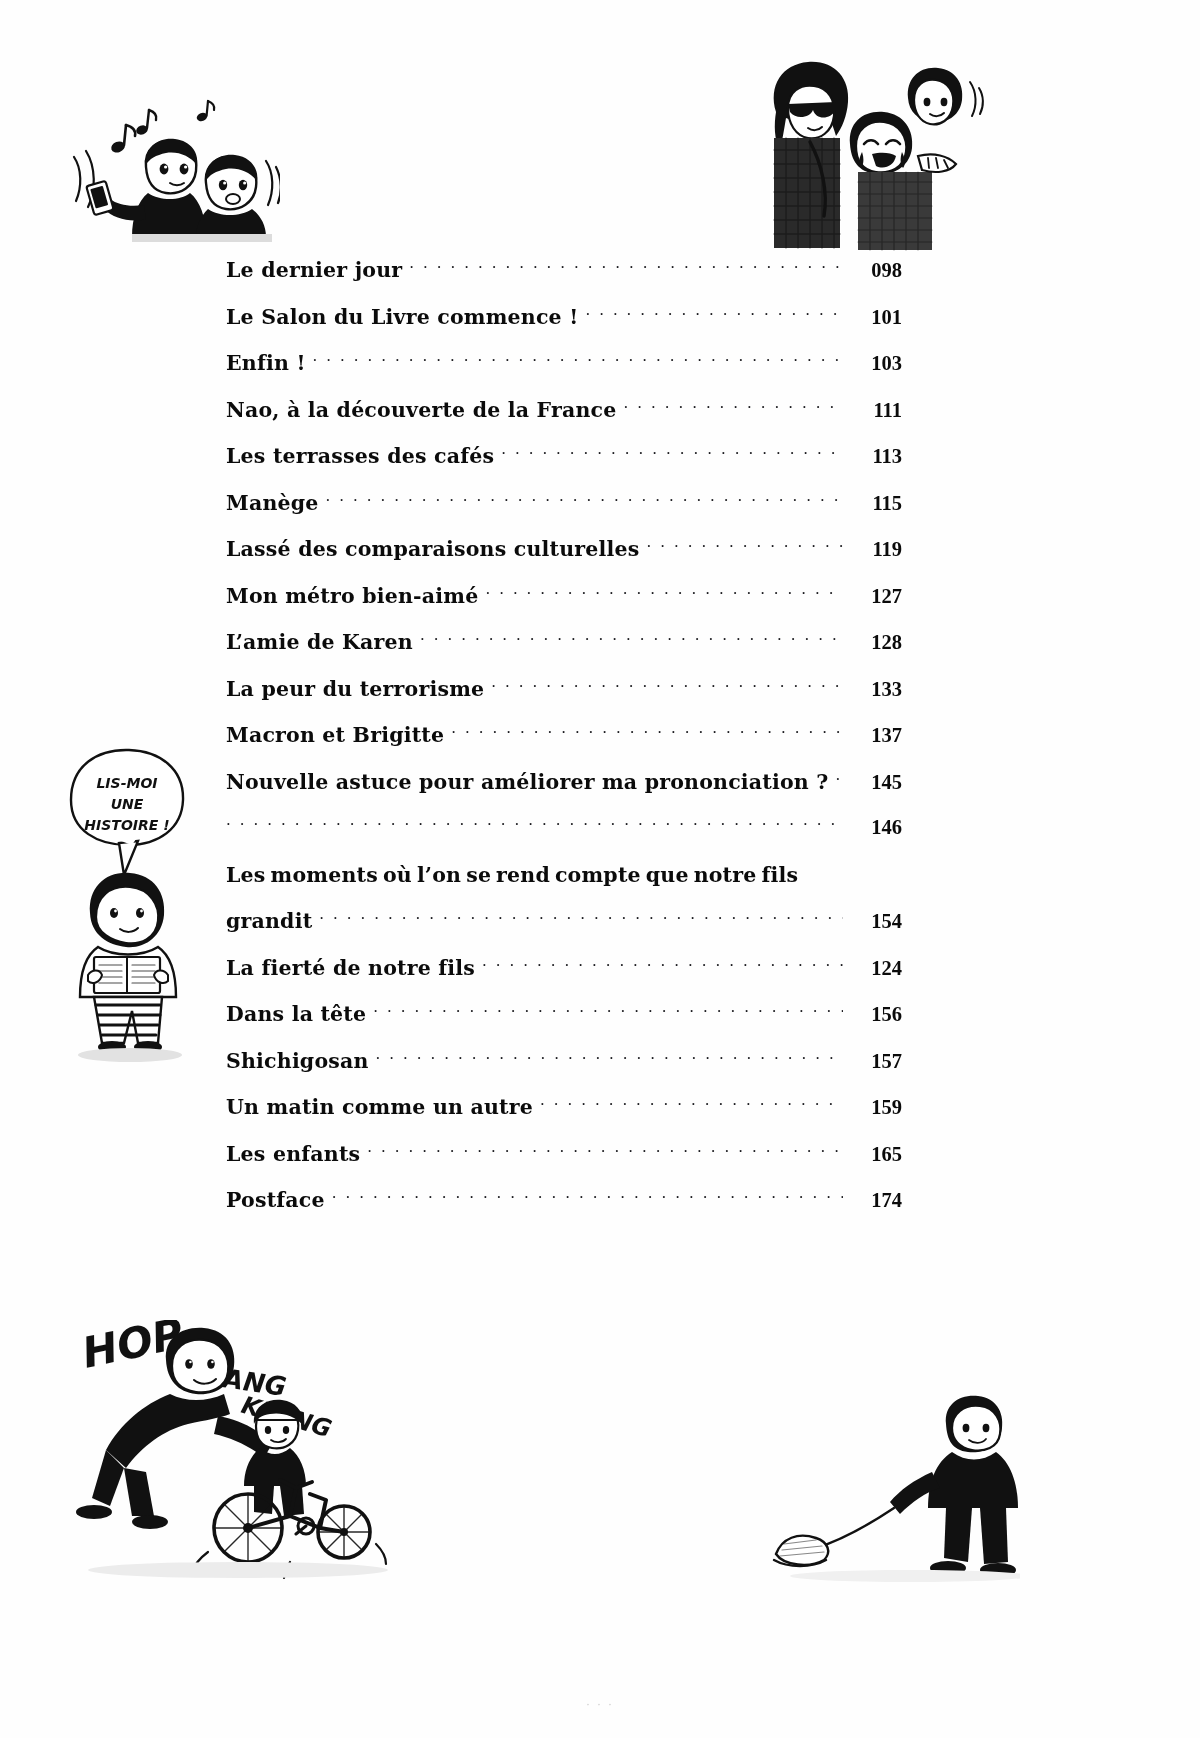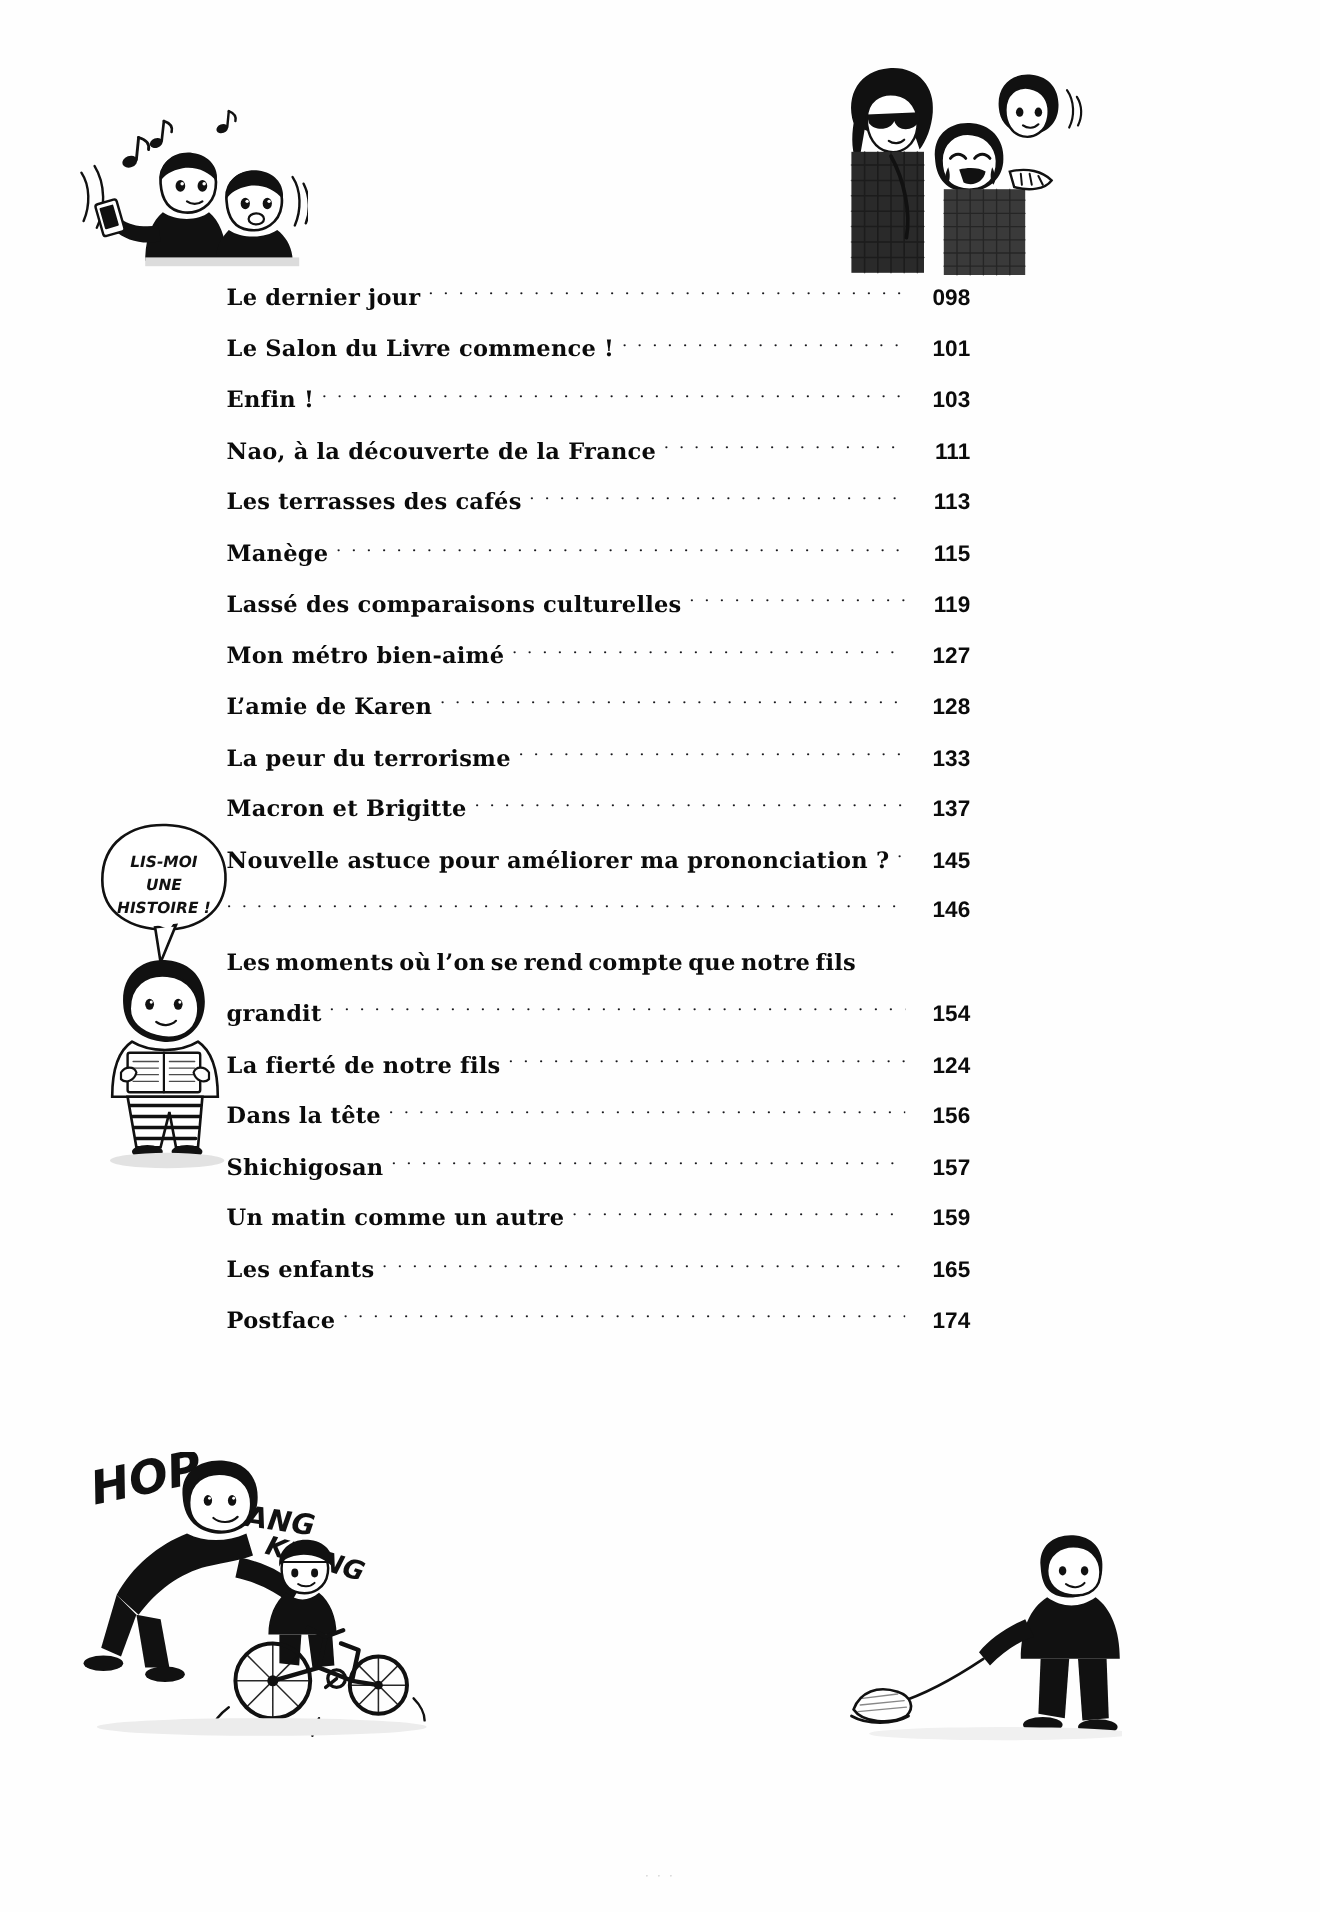--- a/index.html
+++ b/index.html
@@ -14,21 +14,21 @@
     position: relative;
     width: 1200px;
     height: 1738px;
     background: #fefefe;
     overflow: hidden;
   }
 
   
   .toc {
     position: absolute;
-    left: 206px;
+    left: 226px;
     top: 258px;
     width: 676px;
   }
   .toc-row {
     display: flex;
     align-items: baseline;
     height: 46.5px;
     white-space: nowrap;
   }
   .toc-title {
@@ -62,21 +62,21 @@
     bottom: 0.06em;
     font-family: "DejaVu Serif", serif;
     font-size: 15px;
     letter-spacing: 2.1px;
     color: #17171b;
     white-space: nowrap;
   }
   .toc-dots.hidden::before { content: ""; }
   .toc-page {
     flex: 0 0 auto;
-    font-family: Liberation Sans, sans-serif;
+    font-family: Liberation Serif, serif;
     font-weight: bold;
     font-size: 20.5px;
     color: #0b0b0b;
     padding-left: 7px;
     min-width: 52px;
     text-align: right;
   }
   .toc-page.empty { visibility: hidden; }
 
   
@@ -337,21 +337,21 @@
         <div class="toc-dots"></div>
         <div class="toc-page">165</div>
       </div>
       <div class="toc-row">
         <div class="toc-title">Postface</div>
         <div class="toc-dots"></div>
         <div class="toc-page">174</div>
       </div>
     </div>
 
-  <div class="art" style="left:68px; top:735px; width:180px; height:330px;">
+  <div class="art" style="left:46px; top:735px; width:180px; height:330px;">
     <svg width="180" height="330" viewBox="0 0 180 330">
 
       <g>
         <path class="white" stroke-width="2.4" d="M25 65 C 25 30, 52 14, 83 15 C 114 16, 138 34, 137 65 C 136 94, 112 110, 82 110 C 52 110, 25 96, 25 65 Z"></path>
         <path class="white" stroke-width="2.4" d="M73 108 L78 140 L92 106 Z"></path>
         <path fill="#fff" stroke="none" d="M75 106 L90 104 L86 110 Z"></path>
         <text class="bubble-text" x="81" y="53">LIS-MOI</text>
         <text class="bubble-text" x="81" y="74">UNE</text>
         <text class="bubble-text" x="81" y="95">HISTOIRE !</text>
       </g>

